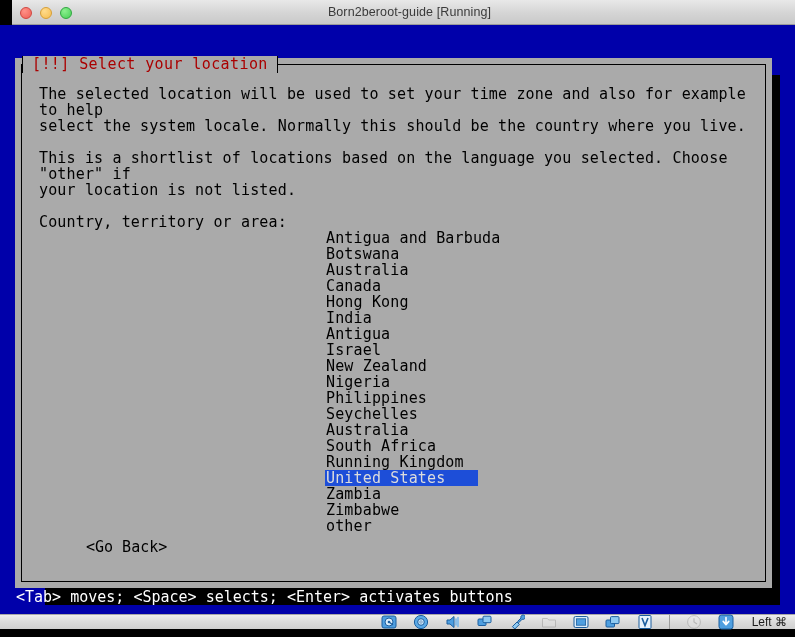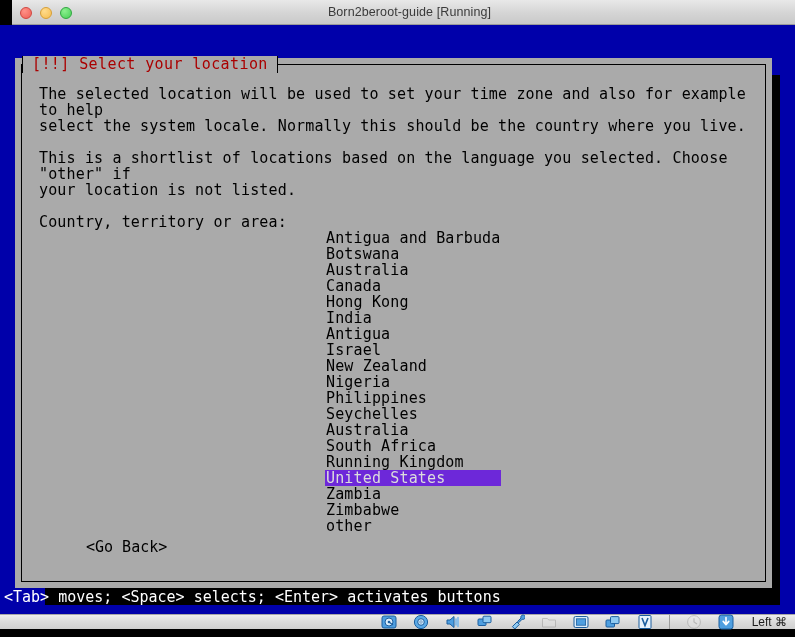--- a/index.html
+++ b/index.html
@@ -131,23 +131,23 @@
   .country-item {
     font-size: 15px;
     line-height: 16px;
     color: #000000;
     white-space: pre;
     display: inline-block;
     padding: 0 1px;
   }
   .country-row { height: 16px; }
   .country-item.selected {
-    background: #6d28d9;
+    background: #1d4ed8;
     color: #dcdcdc;
-    width: 176px;
+    width: 153px;
   }
 
   .go-back {
     position: absolute;
     left: 64px; bottom: 26px;
     font-size: 15px;
     line-height: 16px;
     color: #000000;
     white-space: pre;
   }
@@ -155,21 +155,21 @@
   
   .hint-bar {
     position: absolute;
     left: 0; bottom: 8px;
     width: 704px;
     color: #ffffff;
     background: transparent;
     font-size: 15px;
     line-height: 18px;
     white-space: pre;
-    padding-left: 4px;
+    padding-left: 16px;
   }
 
   
   .statusbar {
     position: absolute;
     left: 0; top: 614px;
     width: 795px; height: 15px;
     background: linear-gradient(to bottom, #ededed 0%, #dcdcdc 45%, #cfcfcf 100%);
     border-top: 1px solid #a8a8a8;
     display: flex;

